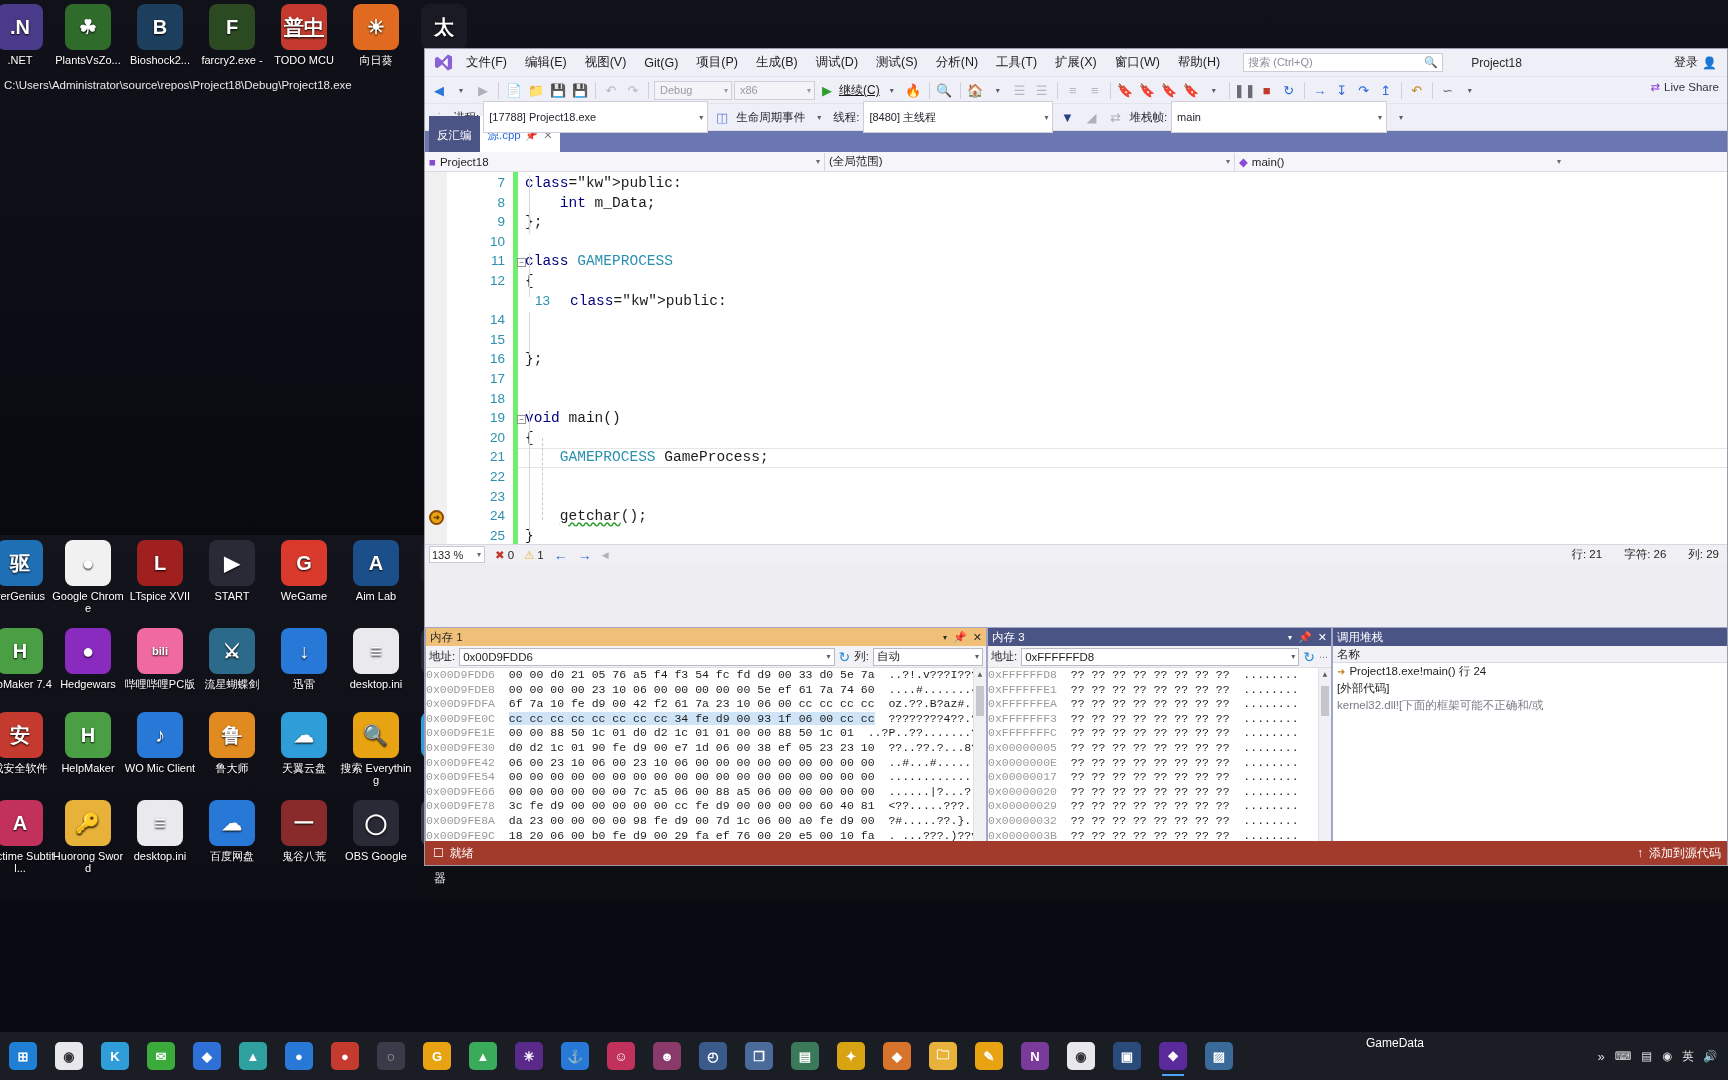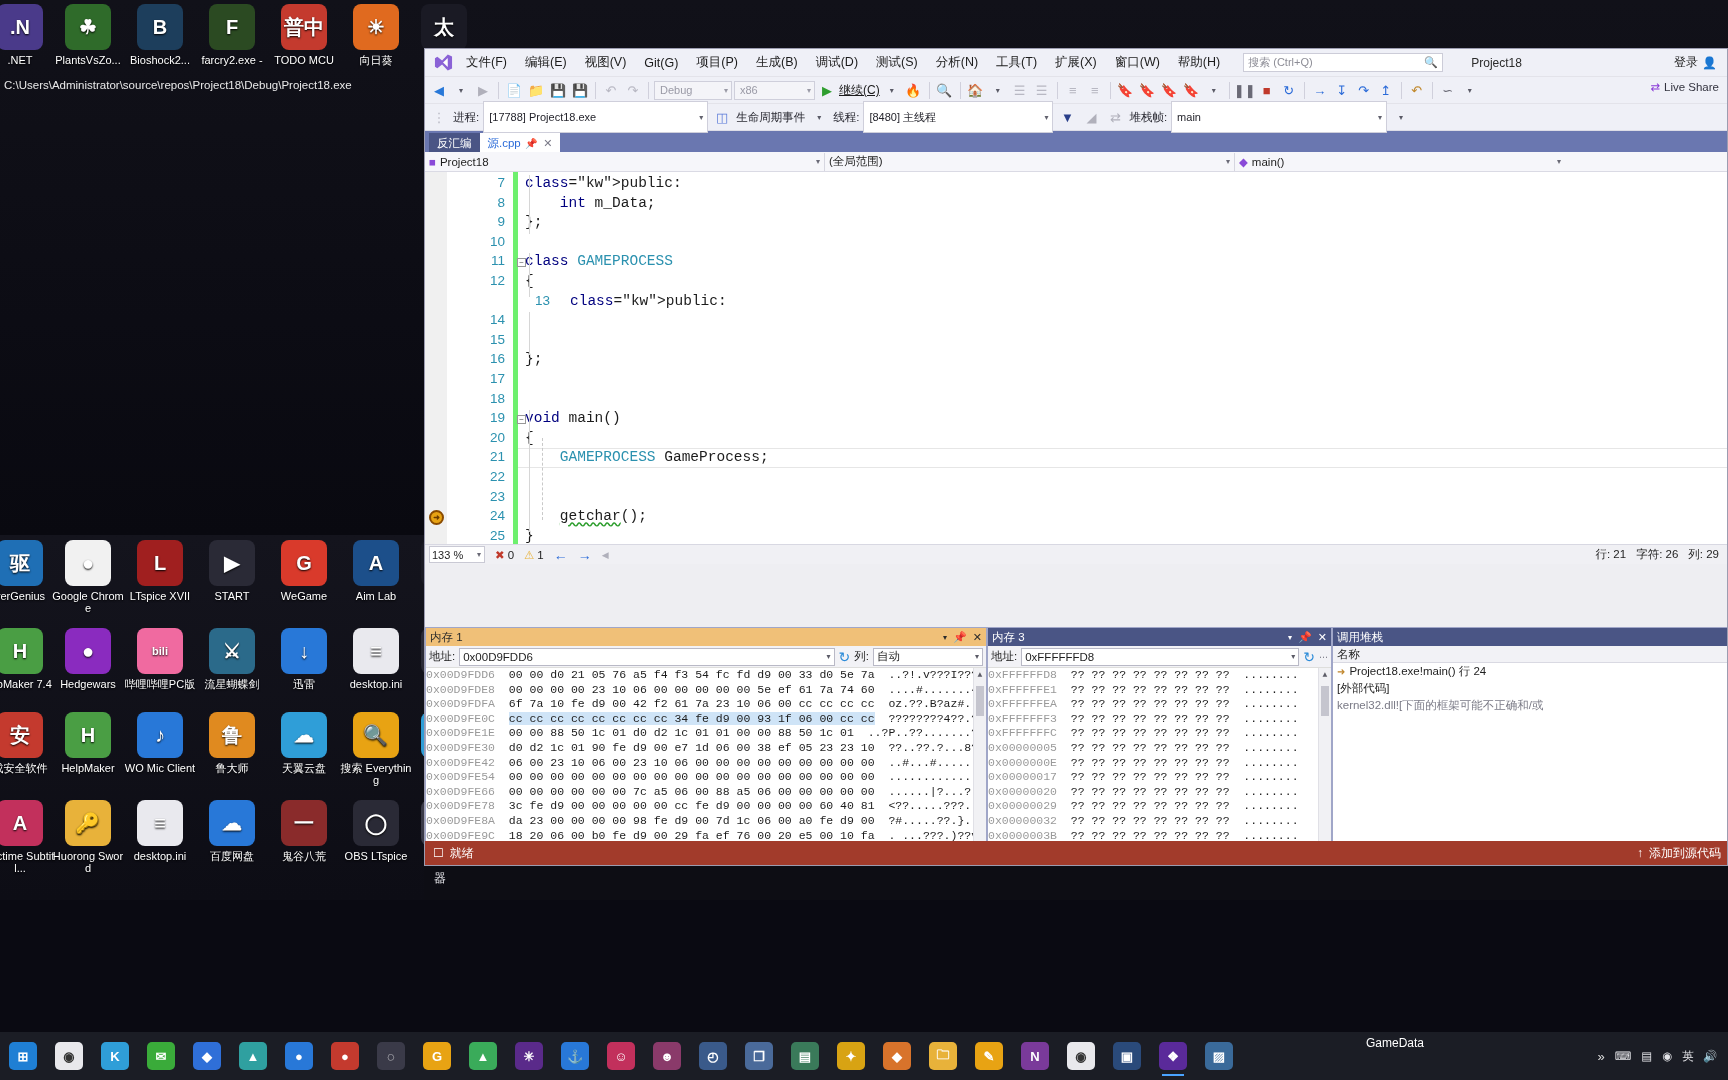--- a/index.html
+++ b/index.html
@@ -60,21 +60,21 @@
         border-bottom:1px solid #dcdce6; padding-left:4px; gap:4px; font-size:11.5px;}
   .dbglbl { color:#2a2a33; }
   .dbgcombo { height:32px; border:1px solid #cfcfdb; background:#fff; font-size:11px;
         color:#24242c; padding:0 16px 0 5px; display:flex; align-items:center;
         position:relative; white-space:nowrap;}
   .dbgcombo::after{ content:"▾"; position:absolute; right:4px; font-size:8px; color:#62626e;}
 
   
   #doc-tabs { height:21px; background:#6a77b0; display:flex; align-items:flex-end;
       padding-left:4px; }
-  .dtab { height:19px; padding:2px 8px 0; font-size:11.5px; display:flex; align-items:center;
+  .dtab { height:36px; padding:2px 8px 0; font-size:11.5px; display:flex; align-items:center;
       gap:5px; }
   .dtab.inactive { background:#4a5585; color:#fff; }
   .dtab.active { background:#fff; color:#3b3b46; }
   .dtab .x { font-size:11px; color:#7a7a88; }
   .dtab .pin { font-size:10px; color:#7a7a88;}
 
   #ctx-bar { height:20px; background:#f6f6fa; display:flex; align-items:center;
       border-bottom:1px solid #dadae4; font-size:11.5px;}
   .ctxcombo { height:18px; border-right:1px solid #d6d6e0; display:flex; align-items:center;
       padding:0 16px 0 4px; position:relative; color:#1e1e1e; gap:4px;}
@@ -104,21 +104,21 @@
       text-align:center; line-height:11px; font-weight:bold;}
   #curline-hl { position:absolute; left:93px; right:0; height:19.6px; border-top:1px solid #e6e6e6;
       border-bottom:1px solid #e6e6e6;}
 
   #ed-status { height:20px; background:#f0f0f4; display:flex; align-items:center;
       border-top:1px solid #d8d8e2; font-size:11.5px; gap:10px; padding-left:4px;}
   .zoomsel { width:56px; height:17px; border:1px solid #c9c9d4; background:#fff;
       font-size:11px; display:flex; align-items:center; padding:0 2px; position:relative;}
   .zoomsel::after{content:"▾"; position:absolute; right:3px; font-size:8px; color:#6a6a76;}
   .errcnt { display:flex; align-items:center; gap:3px;}
-  .edright { margin-left:auto; margin-right:8px; display:flex; gap:10px; font-size:11.5px;}
+  .edright { margin-left:auto; margin-right:8px; display:flex; gap:22px; font-size:11.5px;}
 
   
   #panels { position:absolute; left:0; top:578px; width:1304px; height:262px; display:flex;
       background:#eeeef2; }
   .panel { border:1px solid #a0a6c8; background:#fff; display:flex; flex-direction:column;}
   .ptitlebar { height:18px; background:#4a5585; color:#fff; font-size:11.5px;
       display:flex; align-items:center; padding:0 4px; gap:3px;}
   .ptitlebar.amber { background:#f0c078; color:#2b2b2b; }
   .ptitlebar .sp { margin-left:auto; display:flex; gap:6px; align-items:center; font-size:11px;}
   .paddr { height:22px; display:flex; align-items:center; gap:4px; font-size:11.5px;
@@ -190,21 +190,21 @@
       </div>
       <div class="dicon" style="left: 124px; top: 4px;">
         <div class="gl" style="background: rgb(29, 62, 92);">B</div>
         <span class="lbl">Bioshock2...</span>
       </div>
       <div class="dicon" style="left: 196px; top: 4px;">
         <div class="gl" style="background: rgb(43, 74, 34);">F</div>
         <span class="lbl">farcry2.exe -</span>
       </div>
       <div class="dicon" style="left: 268px; top: 4px;">
-        <div class="gl" style="background: rgb(196, 58, 46);">普中</div>
+        <div class="gl" style="background: rgb(196, 58, 46); text-decoration: underline;">普中</div>
         <span class="lbl">TODO MCU</span>
       </div>
       <div class="dicon" style="left: 340px; top: 4px;">
         <div class="gl" style="background: rgb(224, 106, 31);">☀</div>
         <span class="lbl">向日葵</span>
       </div>
       <div class="dicon" style="left: 408px; top: 4px;">
         <div class="gl" style="background: rgb(26, 26, 36);">太</div>
         <span class="lbl">太</span>
       </div>
@@ -307,21 +307,21 @@
       <div class="dicon" style="left: 196px; top: 800px;">
         <div class="gl" style="background: rgb(40, 120, 216);">☁</div>
         <span class="lbl">百度网盘</span>
       </div>
       <div class="dicon" style="left: 268px; top: 800px;">
         <div class="gl" style="background: rgb(138, 43, 43);">一</div>
         <span class="lbl">鬼谷八荒</span>
       </div>
       <div class="dicon" style="left: 340px; top: 800px;">
         <div class="gl" style="background: rgb(42, 42, 54);">◯</div>
-        <span class="lbl">OBS LTspice</span>
+        <span class="lbl">OBS Google</span>
       </div>
       <div class="dicon" style="left: 408px; top: 800px;">
         <div class="gl" style="background: rgb(58, 58, 72);">P</div>
         <span class="lbl">Pig</span>
       </div>
     </div>
 </div>
 
 <div id="vs">
 

